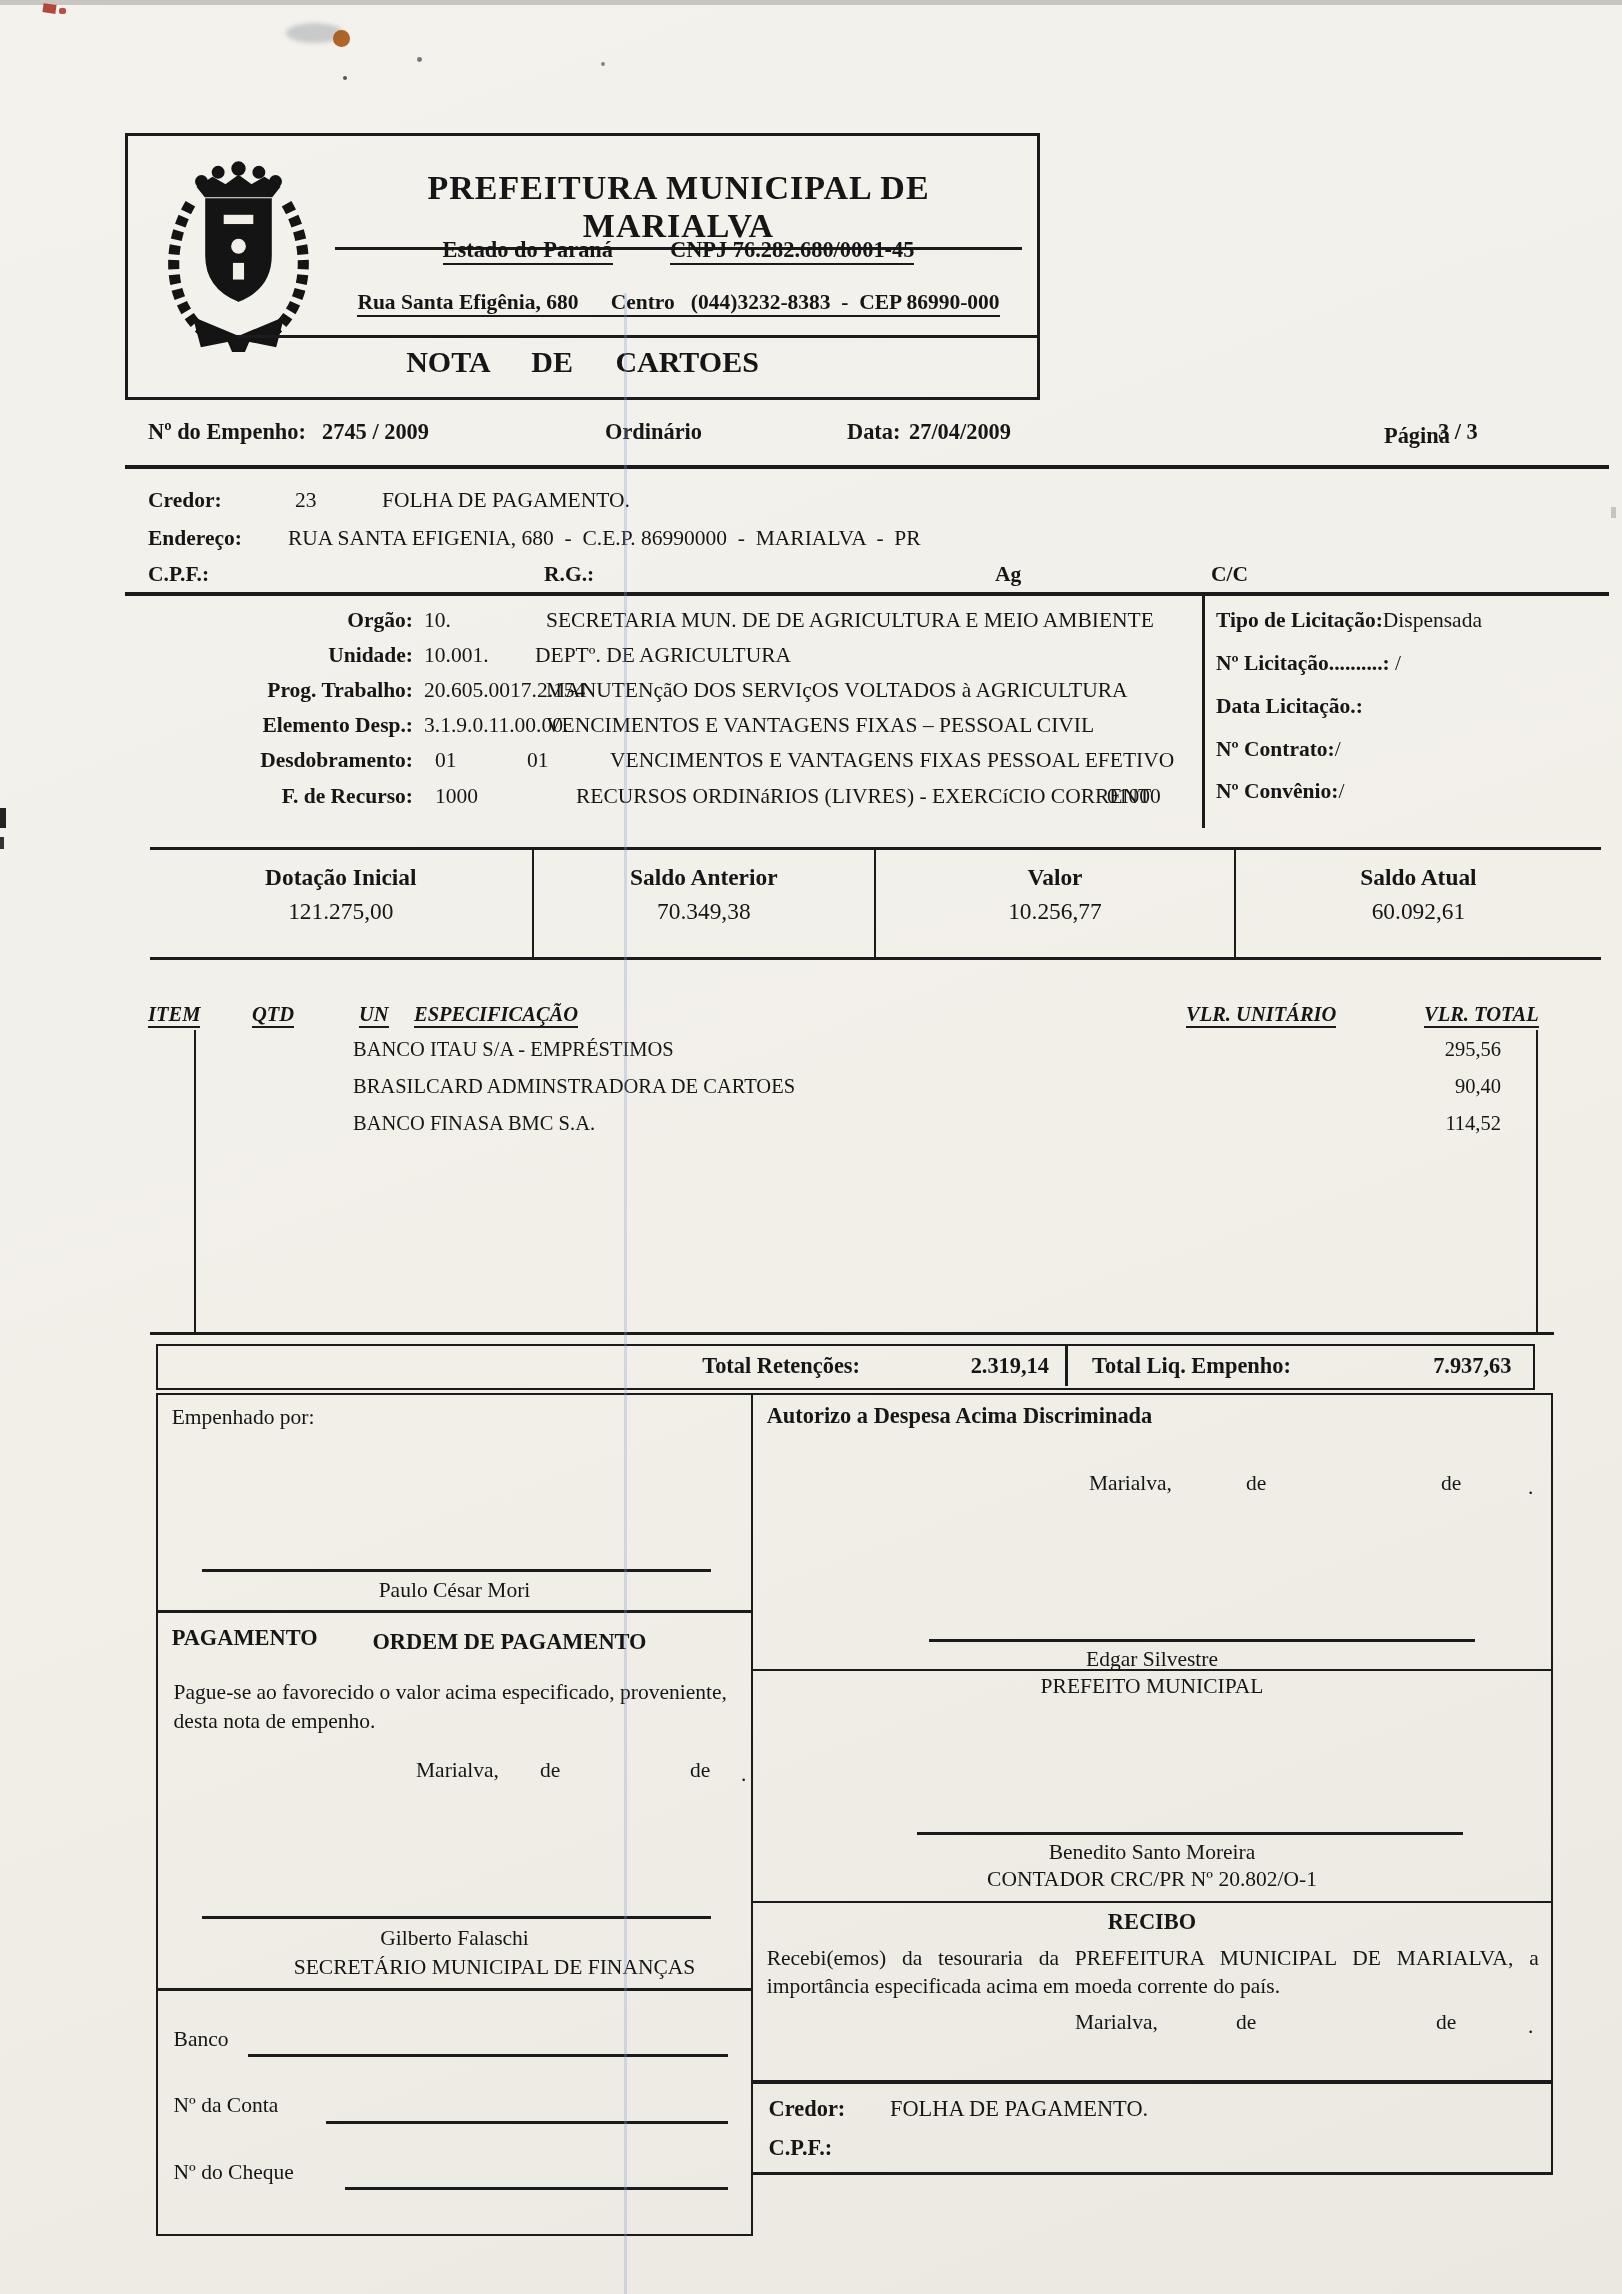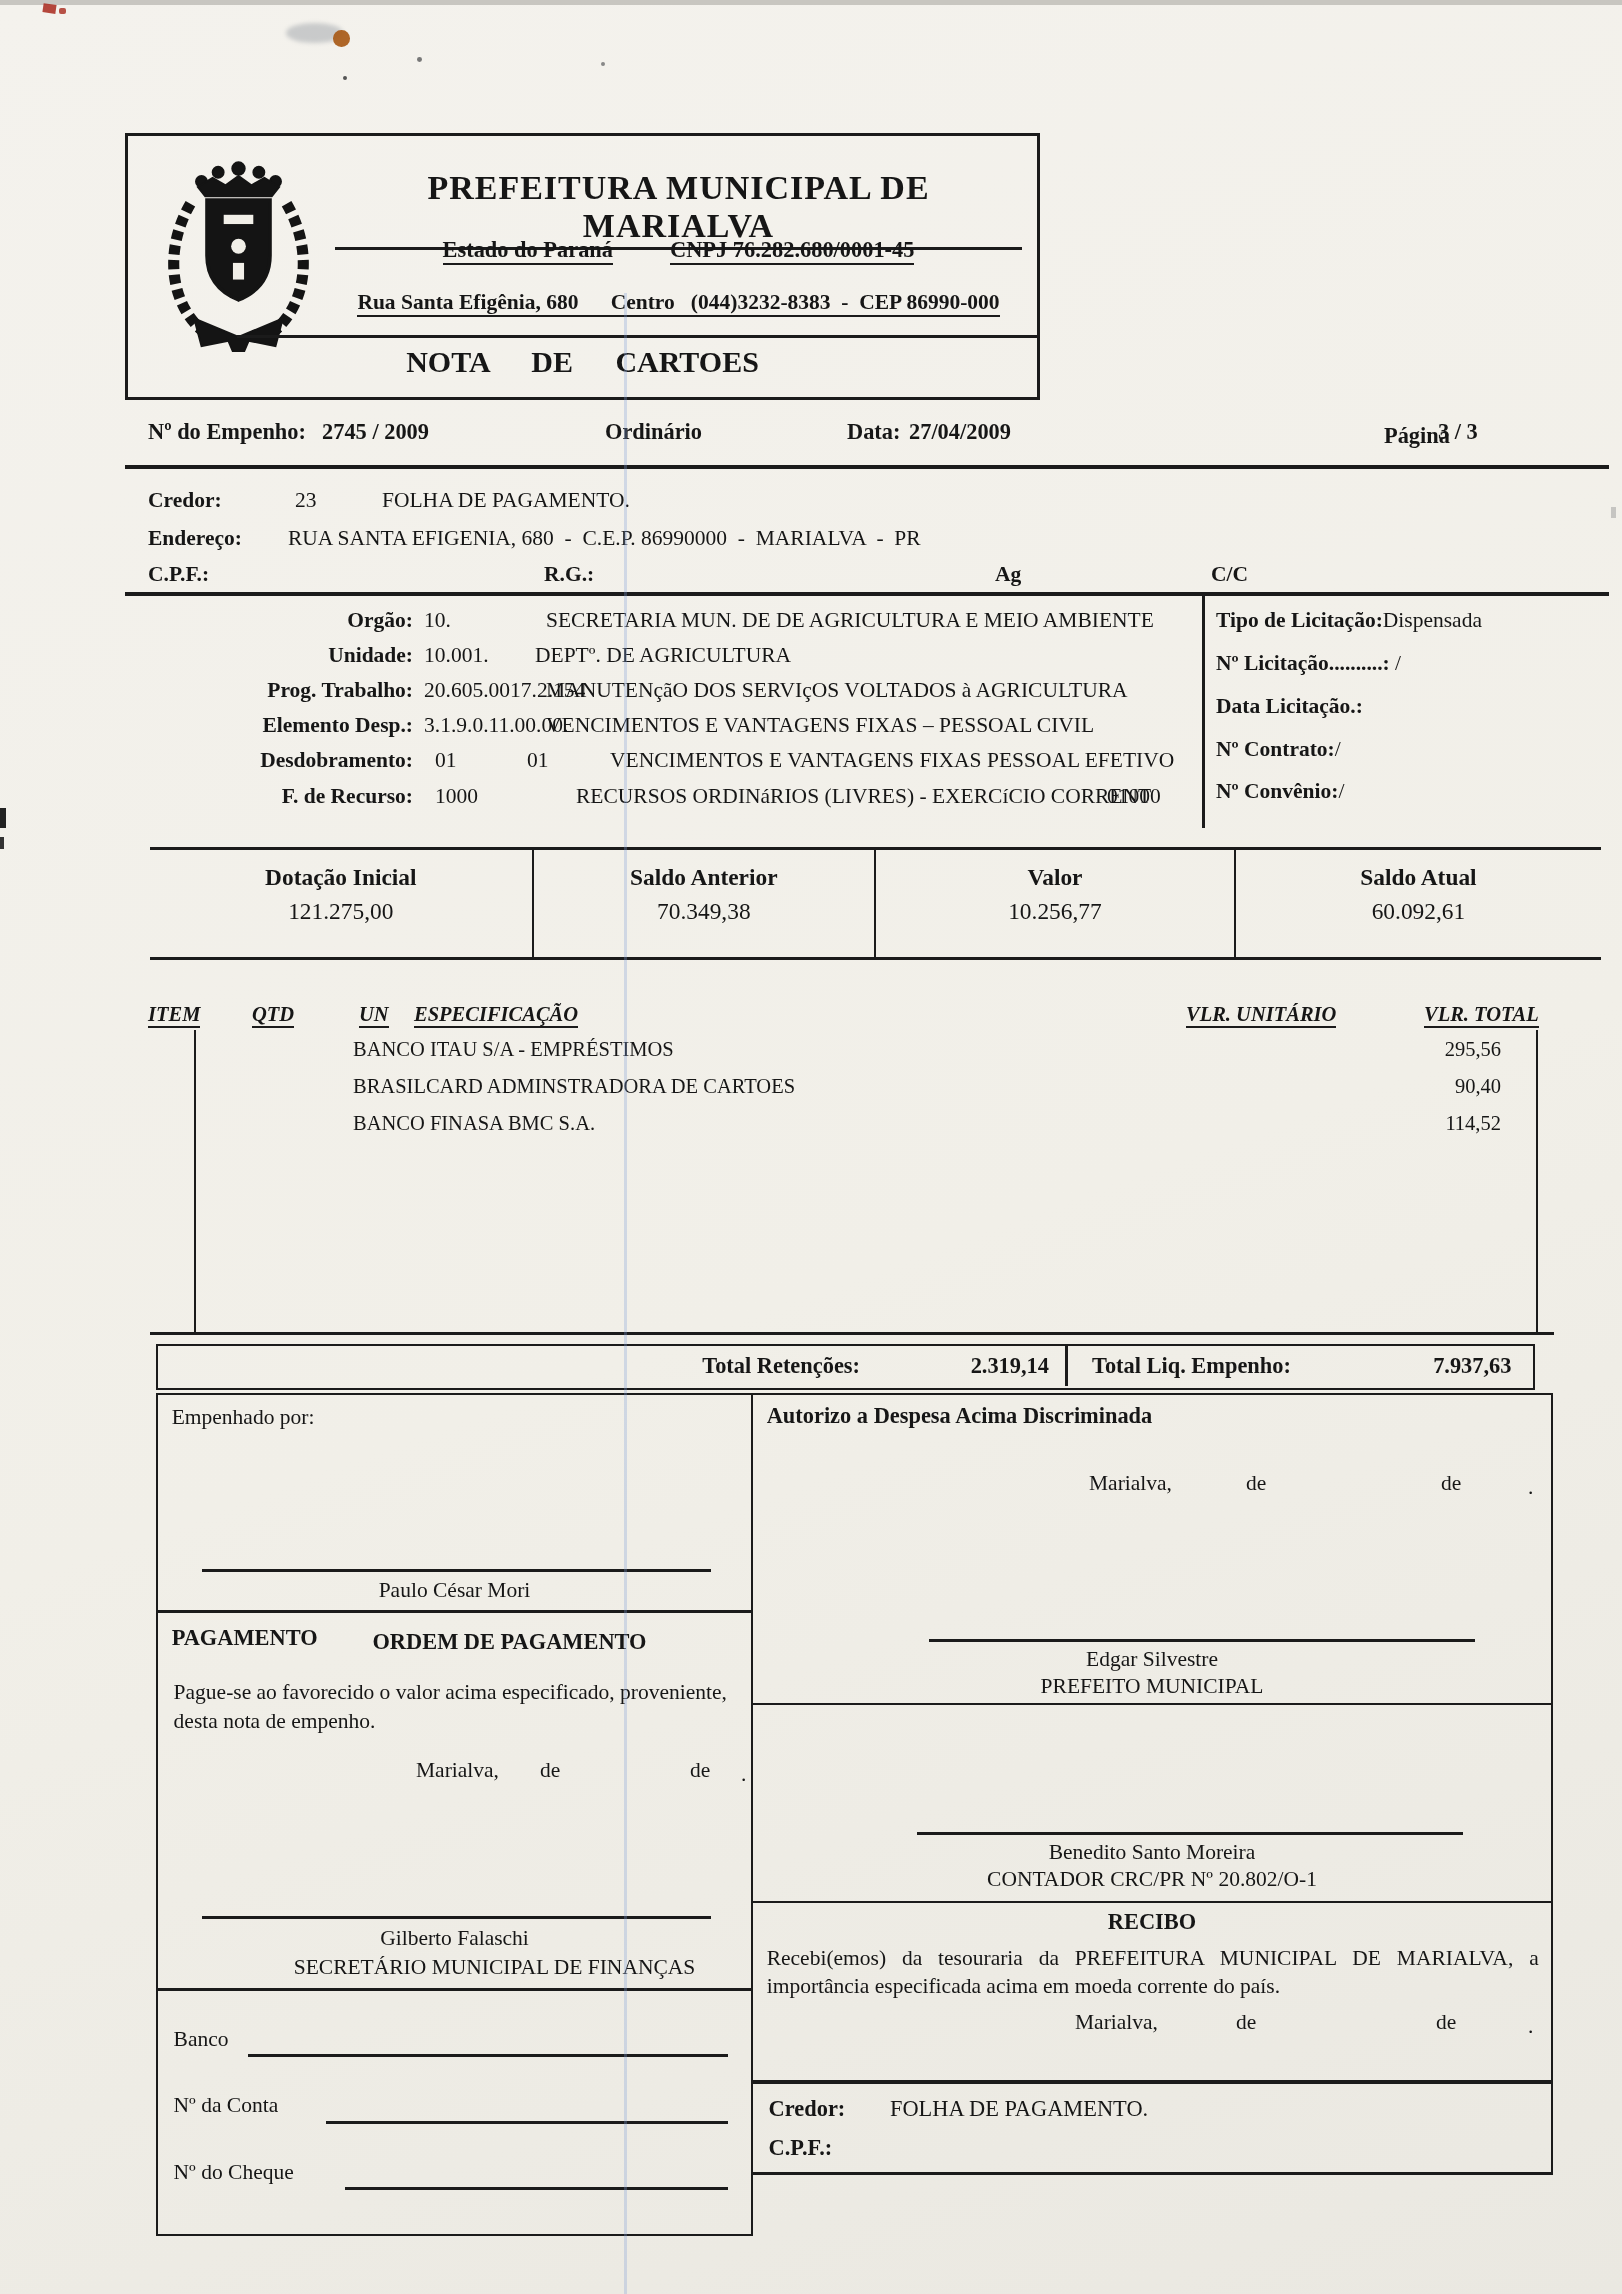--- a/index.html
+++ b/index.html
@@ -34,21 +34,21 @@
   .dcell + .dcell{border-left:2.9px solid #1b1b1b;}
   .dcell .lab{font-weight:bold;font-size:23.4px;}
   .dcell .val{font-size:23.4px;margin-top:7.8px;}
 
   
   .tbox{position:absolute;left:156px;top:1344px;width:1379px;height:46px;border:2.9px solid #1b1b1b;box-sizing:border-box;}
 
   
   .sleft{position:absolute;left:156px;top:1393px;width:597px;height:843px;border:2.9px solid #1b1b1b;box-sizing:border-box;}
   .sright{position:absolute;left:753px;top:1393px;width:800px;height:782px;border-top:2.9px solid #1b1b1b;border-right:2.9px solid #1b1b1b;border-bottom:3.9px solid #1b1b1b;box-sizing:border-box;}
-  .cellA{position:absolute;left:0;top:0;width:100%;height:310px;border-bottom:2.9px solid #1b1b1b;box-sizing:border-box;}
+  .cellA{position:absolute;left:0;top:0;width:100%;height:276px;border-bottom:2.9px solid #1b1b1b;box-sizing:border-box;}
   .cellB{position:absolute;left:0;top:310px;width:100%;height:198px;border-bottom:2.9px solid #1b1b1b;box-sizing:border-box;}
   .cellC{position:absolute;left:0;top:508px;width:100%;bottom:4px;}
   .sig{position:absolute;height:2.9px;background:#1b1b1b;}
   .just{text-align:justify;line-height:1.32;}
 
   
   .fold{position:absolute;left:624px;top:293px;width:2.9px;height:2002px;background:rgba(130,160,215,0.30);pointer-events:none;}
   .topstrip{position:absolute;left:0;top:0;width:100%;height:4.9px;background:#b9b7b1;opacity:.75;}
   .speck{position:absolute;border-radius:50%;}
 </style>

